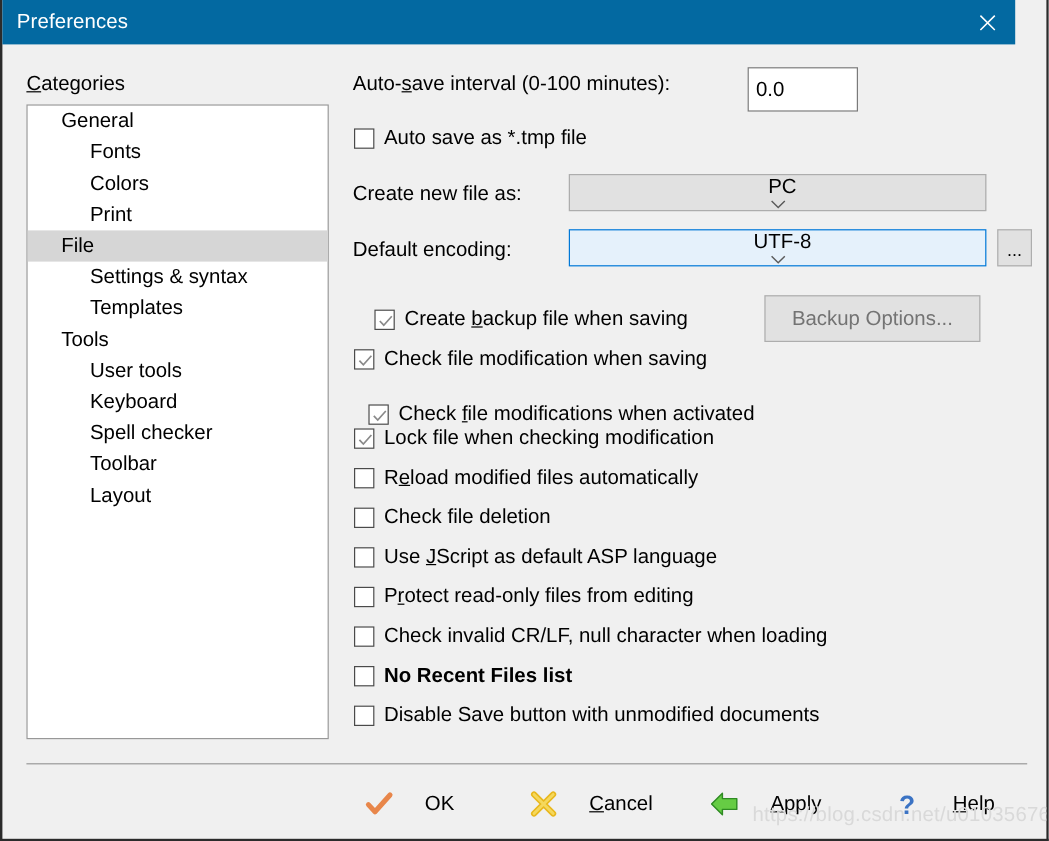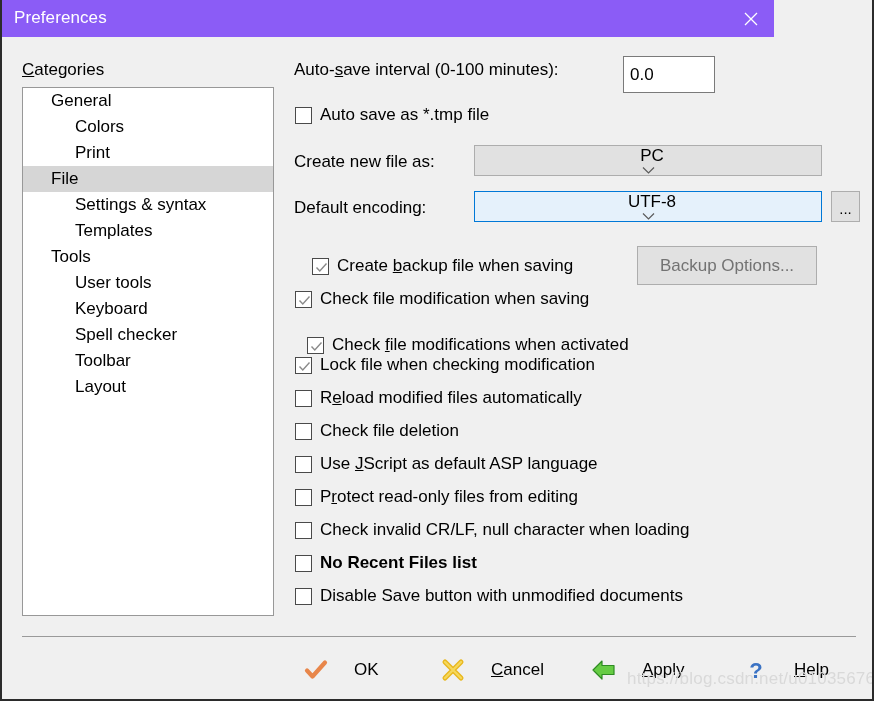--- a/index.html
+++ b/index.html
@@ -19,23 +19,23 @@
     border-left: 2px solid #2b2b2b;
     border-right: 2px solid #2b2b2b;
     border-bottom: 2px solid #2b2b2b;
     box-sizing: border-box;
   }
 
   
   .titlebar {
     position: absolute;
     left: -2px; top: 0;
-    width: 774px;
+    width: 846px;
     height: 37px;
-    background: #8b5cf6;
+    background: #0369a1;
     box-sizing: border-box;
   }
   .titlebar-text {
     position: absolute;
     left: 14px;
     top: 8px;
     font-size: 17px;
     color: #ffffff;
     letter-spacing: 0.1px;
     white-space: nowrap;
@@ -265,20 +265,21 @@
           <path d="M4 4 L16 16 M16 4 L4 16" stroke="#ffffff" stroke-width="1.3" fill="none"></path>
         </svg>
       </span>
     </div>
   </div>
 
   <div class="categories-label"><span class="acc">C</span><span>ategories</span></div>
 
   <div class="cat-list" id="cat-list">
       <div class="cat-item level0"><span>General</span></div>
+      <div class="cat-item level1"><span>Fonts</span></div>
       <div class="cat-item level1"><span>Colors</span></div>
       <div class="cat-item level1"><span>Print</span></div>
       <div class="cat-item level0 selected"><span>File</span></div>
       <div class="cat-item level1"><span>Settings &amp; syntax</span></div>
       <div class="cat-item level1"><span>Templates</span></div>
       <div class="cat-item level0"><span>Tools</span></div>
       <div class="cat-item level1"><span>User tools</span></div>
       <div class="cat-item level1"><span>Keyboard</span></div>
       <div class="cat-item level1"><span>Spell checker</span></div>
       <div class="cat-item level1"><span>Toolbar</span></div>

